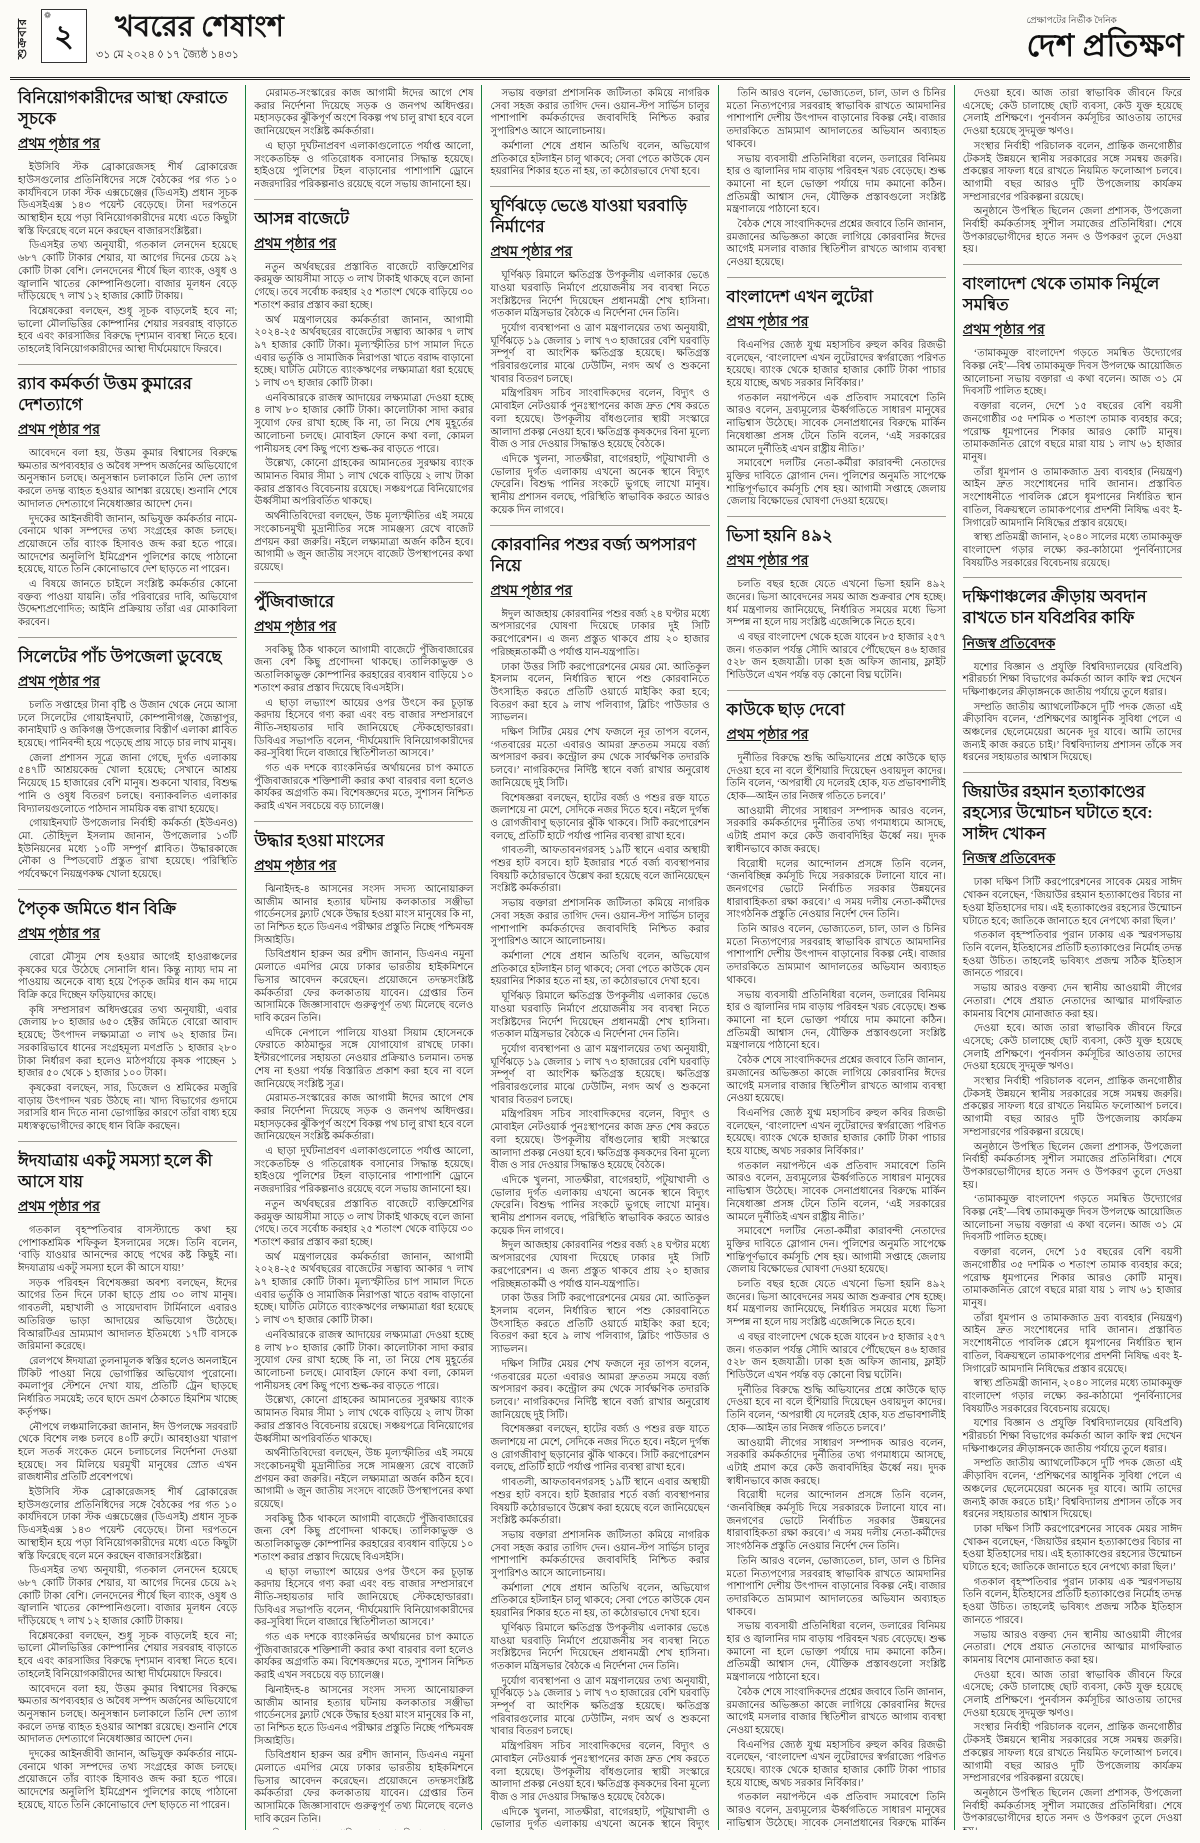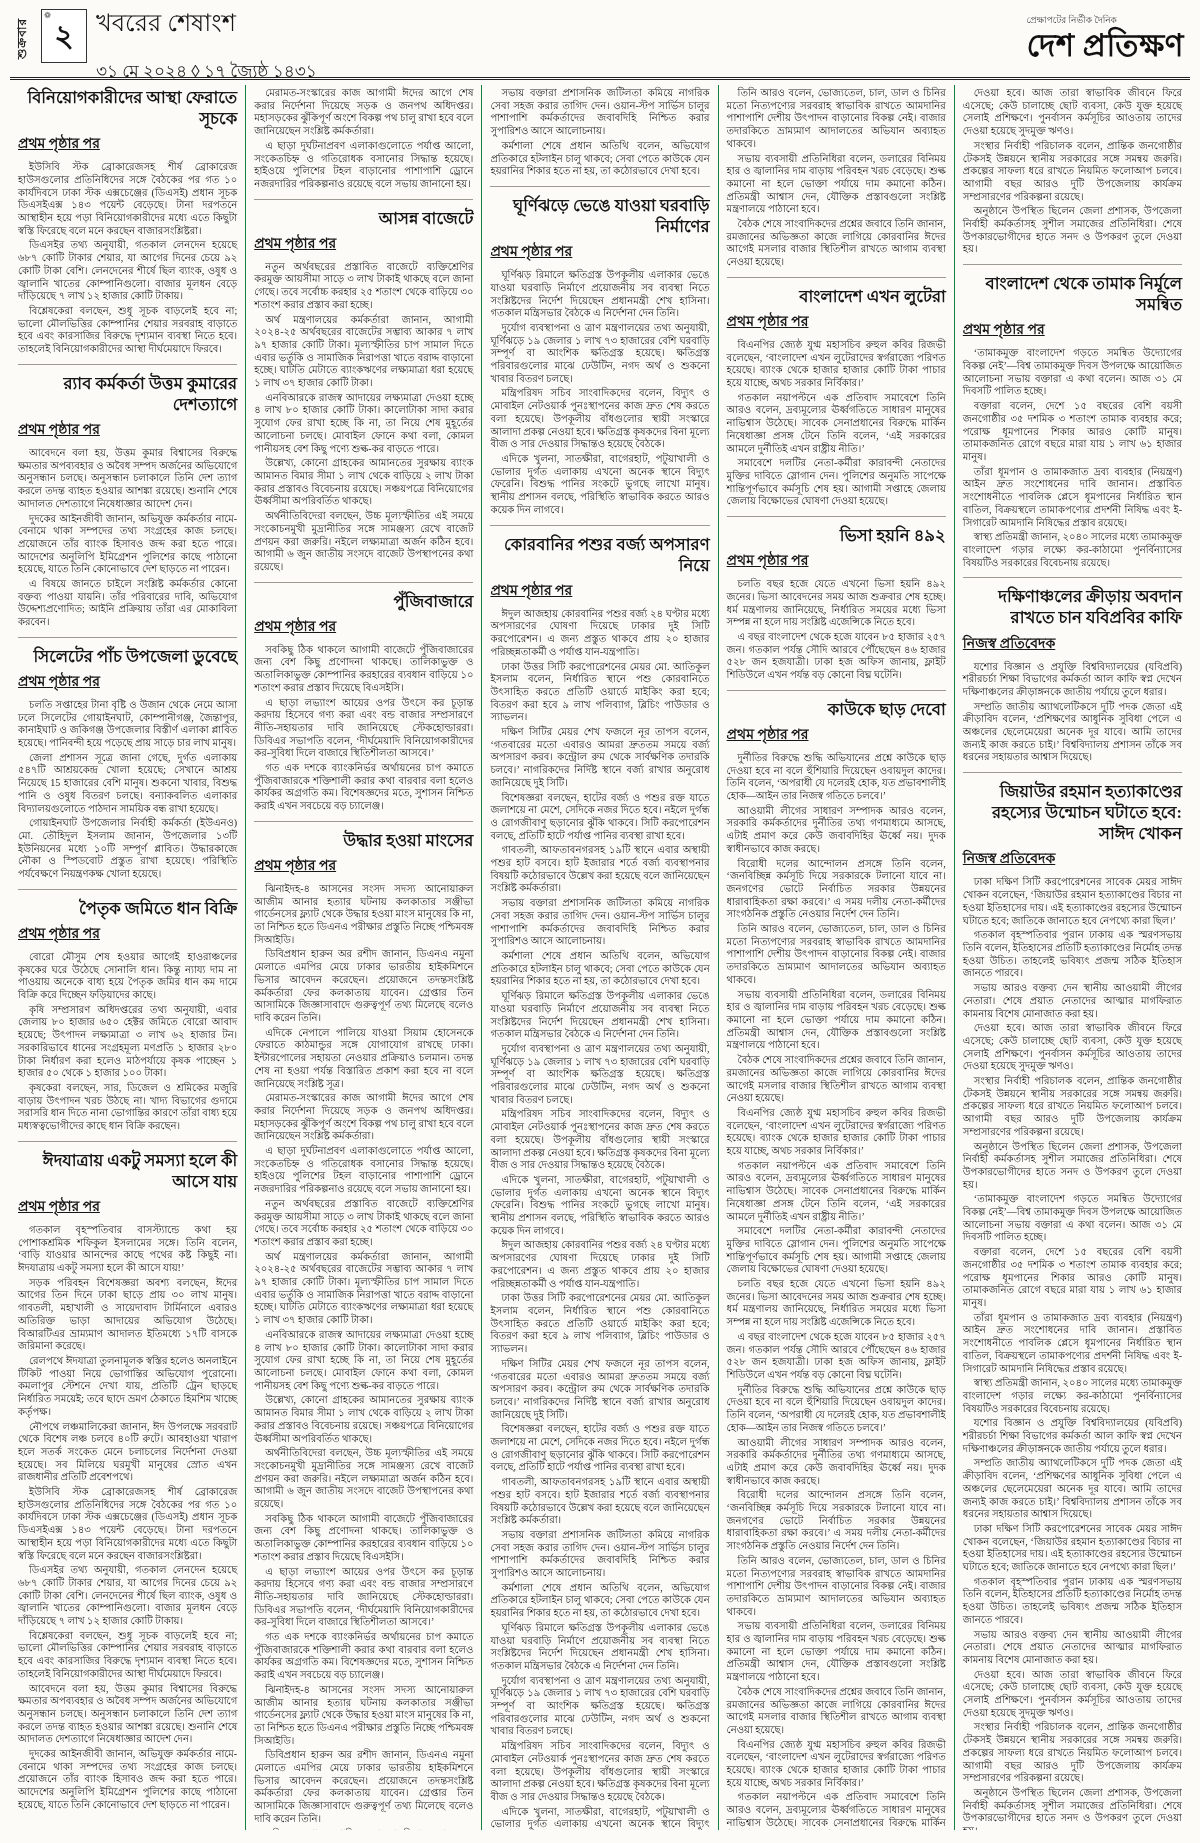--- a/index.html
+++ b/index.html
@@ -31,31 +31,31 @@
   .pagenum-box {
     width: 46px; height: 54px;
     border: 1.5px solid #333;
     position: relative;
     display: flex; align-items: center; justify-content: center;
     background: #fff;
   }
   .ornament { position: absolute; top: 0; left: 2px; font-size: 9px; color: #666; }
   .pagenum { font-size: 30px; font-weight: bold; line-height: 1; }
   .title-wrap { padding-top: 1px; }
-  .title-wrap h1 { font-size: 24px; font-weight: normal; line-height: 1.15; }
-  .date-line { font-size: 17px; margin-top: 20px; color: #222; }
+  .title-wrap h1 { font-size: 29px; font-weight: bold; line-height: 1.15; margin-left: 19px; }
+  .date-line { font-size: 11px; margin-top: 3px; color: #222; }
   .ph-right { text-align: left; padding-top: 4px; padding-right: 4px; }
   .tagline { font-size: 9px; color: #444; margin-bottom: 2px; }
   .masthead { font-size: 31px; font-weight: bold; color: #101010; letter-spacing: .5px; line-height: 1; }
   .columns { display: flex; height: 1745px; overflow: hidden; margin-top: 5px; }
   .col { flex: 1 1 0; overflow: hidden; padding: 2px 8px 0; }
   .col + .col { border-left: 1px solid #15803d; }
   .article + .article { border-top: 1px solid #9d9a92; margin-top: 8px; padding-top: 8px; }
   .headline {
-    font-size: 16.5px; font-weight: bold; text-align: right;
+    font-size: 16.5px; font-weight: bold; text-align: left;
     line-height: 1.28; margin-bottom: 3px;
   }
   .kicker { font-size: 14px; font-weight: bold; text-align: left; margin-bottom: 5px; text-decoration: underline; }
   p.body {
     font-size: 10px; line-height: 12.7px;
     text-align: justify; text-indent: 11px;
     margin-bottom: 2px; color: #1c1c1c;
   }
 </style>
 </head>

